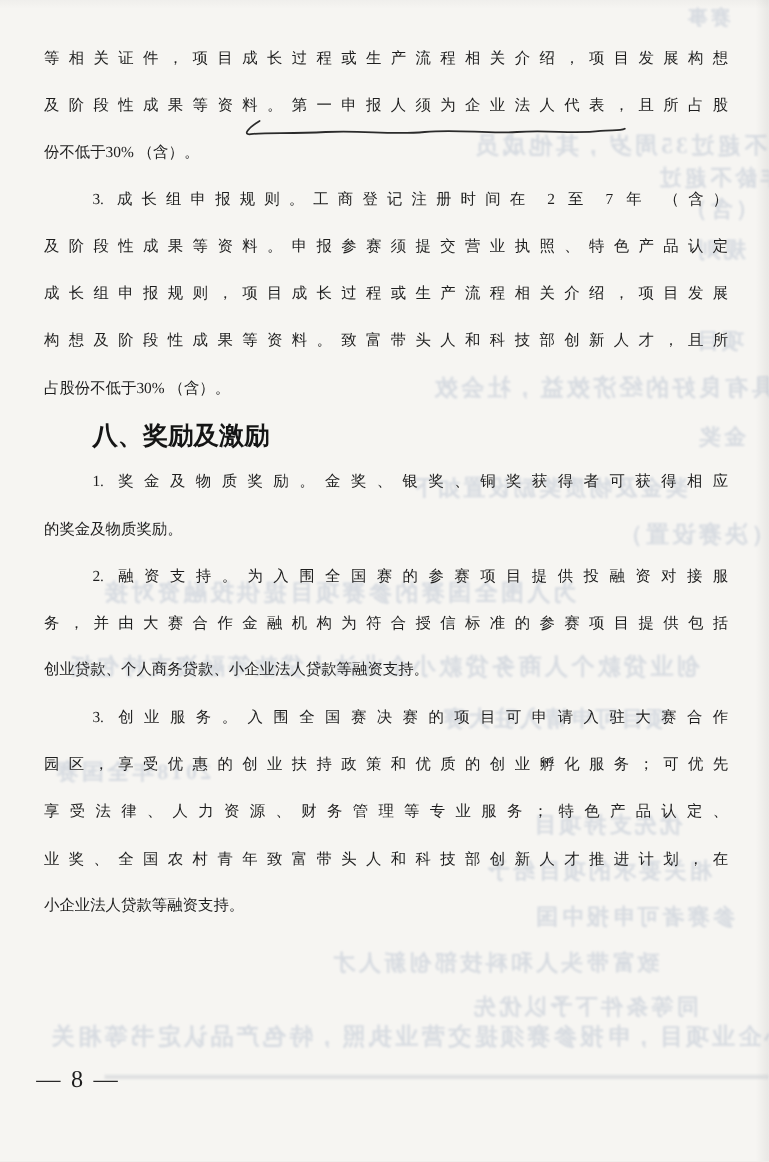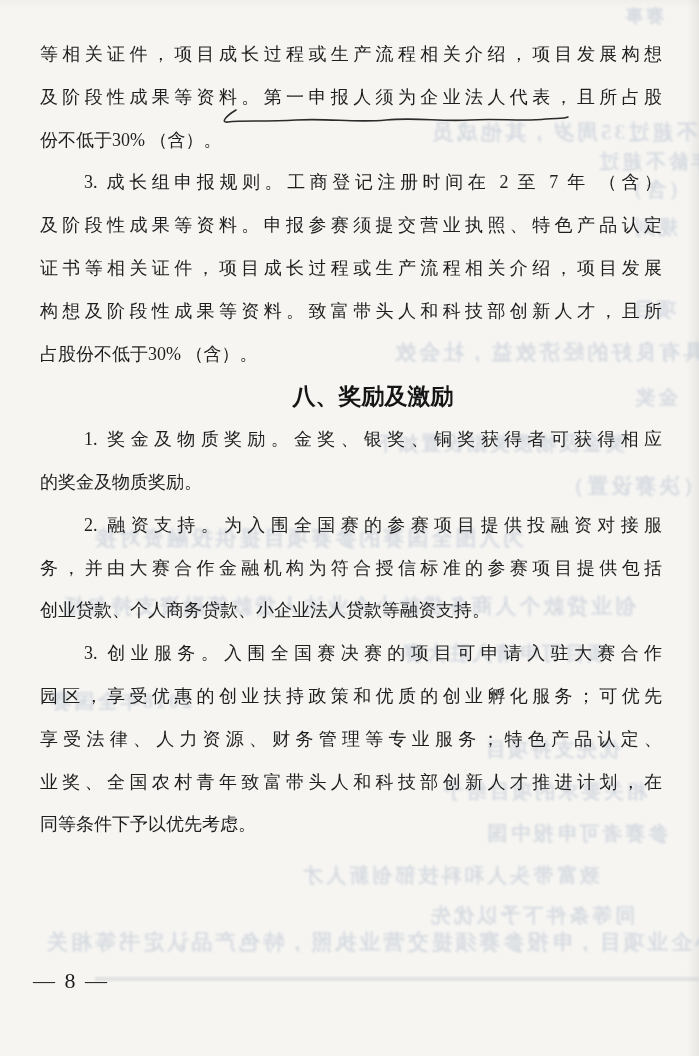--- a/index.html
+++ b/index.html
@@ -29,33 +29,33 @@
     font-weight:700;letter-spacing:3px;
     font-family:"Liberation Serif","DejaVu Serif",serif;
   }
   .streak{position:absolute;background:#c6cacf;opacity:.45;filter:blur(1px);}
 
   
   .content{position:absolute;left:40px;top:33px;width:622px;}
   .line{
     position:relative;
     height:42.8px;line-height:42.8px;
-    font-size:18px;color:#1e1e1e;
+    font-size:14px;color:#1e1e1e;
     white-space:nowrap;
     text-align:left;
   }
   .line.full{
     white-space:normal;
     text-align:justify;
     text-align-last:justify;
   }
   .line.indent{text-indent:44px;}
   .block.heading .line{
     font-family:"Liberation Sans","DejaVu Sans",sans-serif;
-    font-weight:700;font-size:23px;color:#151515;text-align:center;
+    font-weight:700;font-size:23px;color:#151515;
   }
   .wavy{position:absolute;pointer-events:none;}
 
   .page-number{
     position:absolute;left:33px;top:968px;
     font-size:22px;color:#1e1e1e;letter-spacing:2px;
     font-family:"Liberation Serif","DejaVu Serif",serif;
   }
 </style>
 </head>
@@ -95,21 +95,21 @@
       <div class="block paragraph">
         <div class="line full">等相关证件，项目成长过程或生产流程相关介绍，项目发展构想</div>
         <div class="line full">及阶段性成果等资料。第一申报人须为企业法人代表，且所占股<svg class="wavy" width="352" height="17" viewBox="0 0 352 17" style="left: 178px; top: 33px;">
             <path d="M18,1 C8,7 2,14 10,13 C24,11 46,13 78,11 C112,9 136,14 168,11 C200,8 222,13 252,11 C282,9 304,13 328,10 C338,9 346,10 350,8" fill="none" stroke="#2b2b2b" stroke-width="1.6" stroke-linecap="round"></path>
           </svg></div>
         <div class="line">份不低于30% （含）。</div>
       </div>
       <div class="block paragraph">
         <div class="line full indent">3. 成长组申报规则。工商登记注册时间在 2 至 7 年 （含）</div>
         <div class="line full">及阶段性成果等资料。申报参赛须提交营业执照、特色产品认定</div>
-        <div class="line full">证书等相关证件，项目成长过程或生产流程相关介绍，项目发展</div>
+        <div class="line full">成长组申报规则，项目成长过程或生产流程相关介绍，项目发展</div>
         <div class="line full">构想及阶段性成果等资料。致富带头人和科技部创新人才，且所</div>
         <div class="line">占股份不低于30% （含）。</div>
       </div>
       <div class="block heading">
         <div class="line indent">八、奖励及激励</div>
       </div>
       <div class="block paragraph">
         <div class="line full indent">1. 奖金及物质奖励。金奖、银奖、铜奖获得者可获得相应</div>
         <div class="line">的奖金及物质奖励。</div>
       </div>
@@ -118,19 +118,19 @@
         <div class="line full">务，并由大赛合作金融机构为符合授信标准的参赛项目提供包括</div>
         <div class="line">创业贷款、个人商务贷款、小企业法人贷款等融资支持。</div>
       </div>
       <div class="block paragraph">
         <div class="line full indent">3. 创业服务。入围全国赛决赛的项目可申请入驻大赛合作</div>
         <div class="line full">园区，享受优惠的创业扶持政策和优质的创业孵化服务；可优先</div>
         <div class="line full">享受法律、人力资源、财务管理等专业服务；特色产品认定、</div>
       </div>
       <div class="block paragraph">
         <div class="line full">业奖、全国农村青年致富带头人和科技部创新人才推进计划，在</div>
-        <div class="line">同等条件下予以优先考虑。</div>
+        <div class="line">小企业法人贷款等融资支持。</div>
       </div>
     </div>
 
   <div class="page-number">— 8 —</div>
 
 </div>
 
 </body></html>

